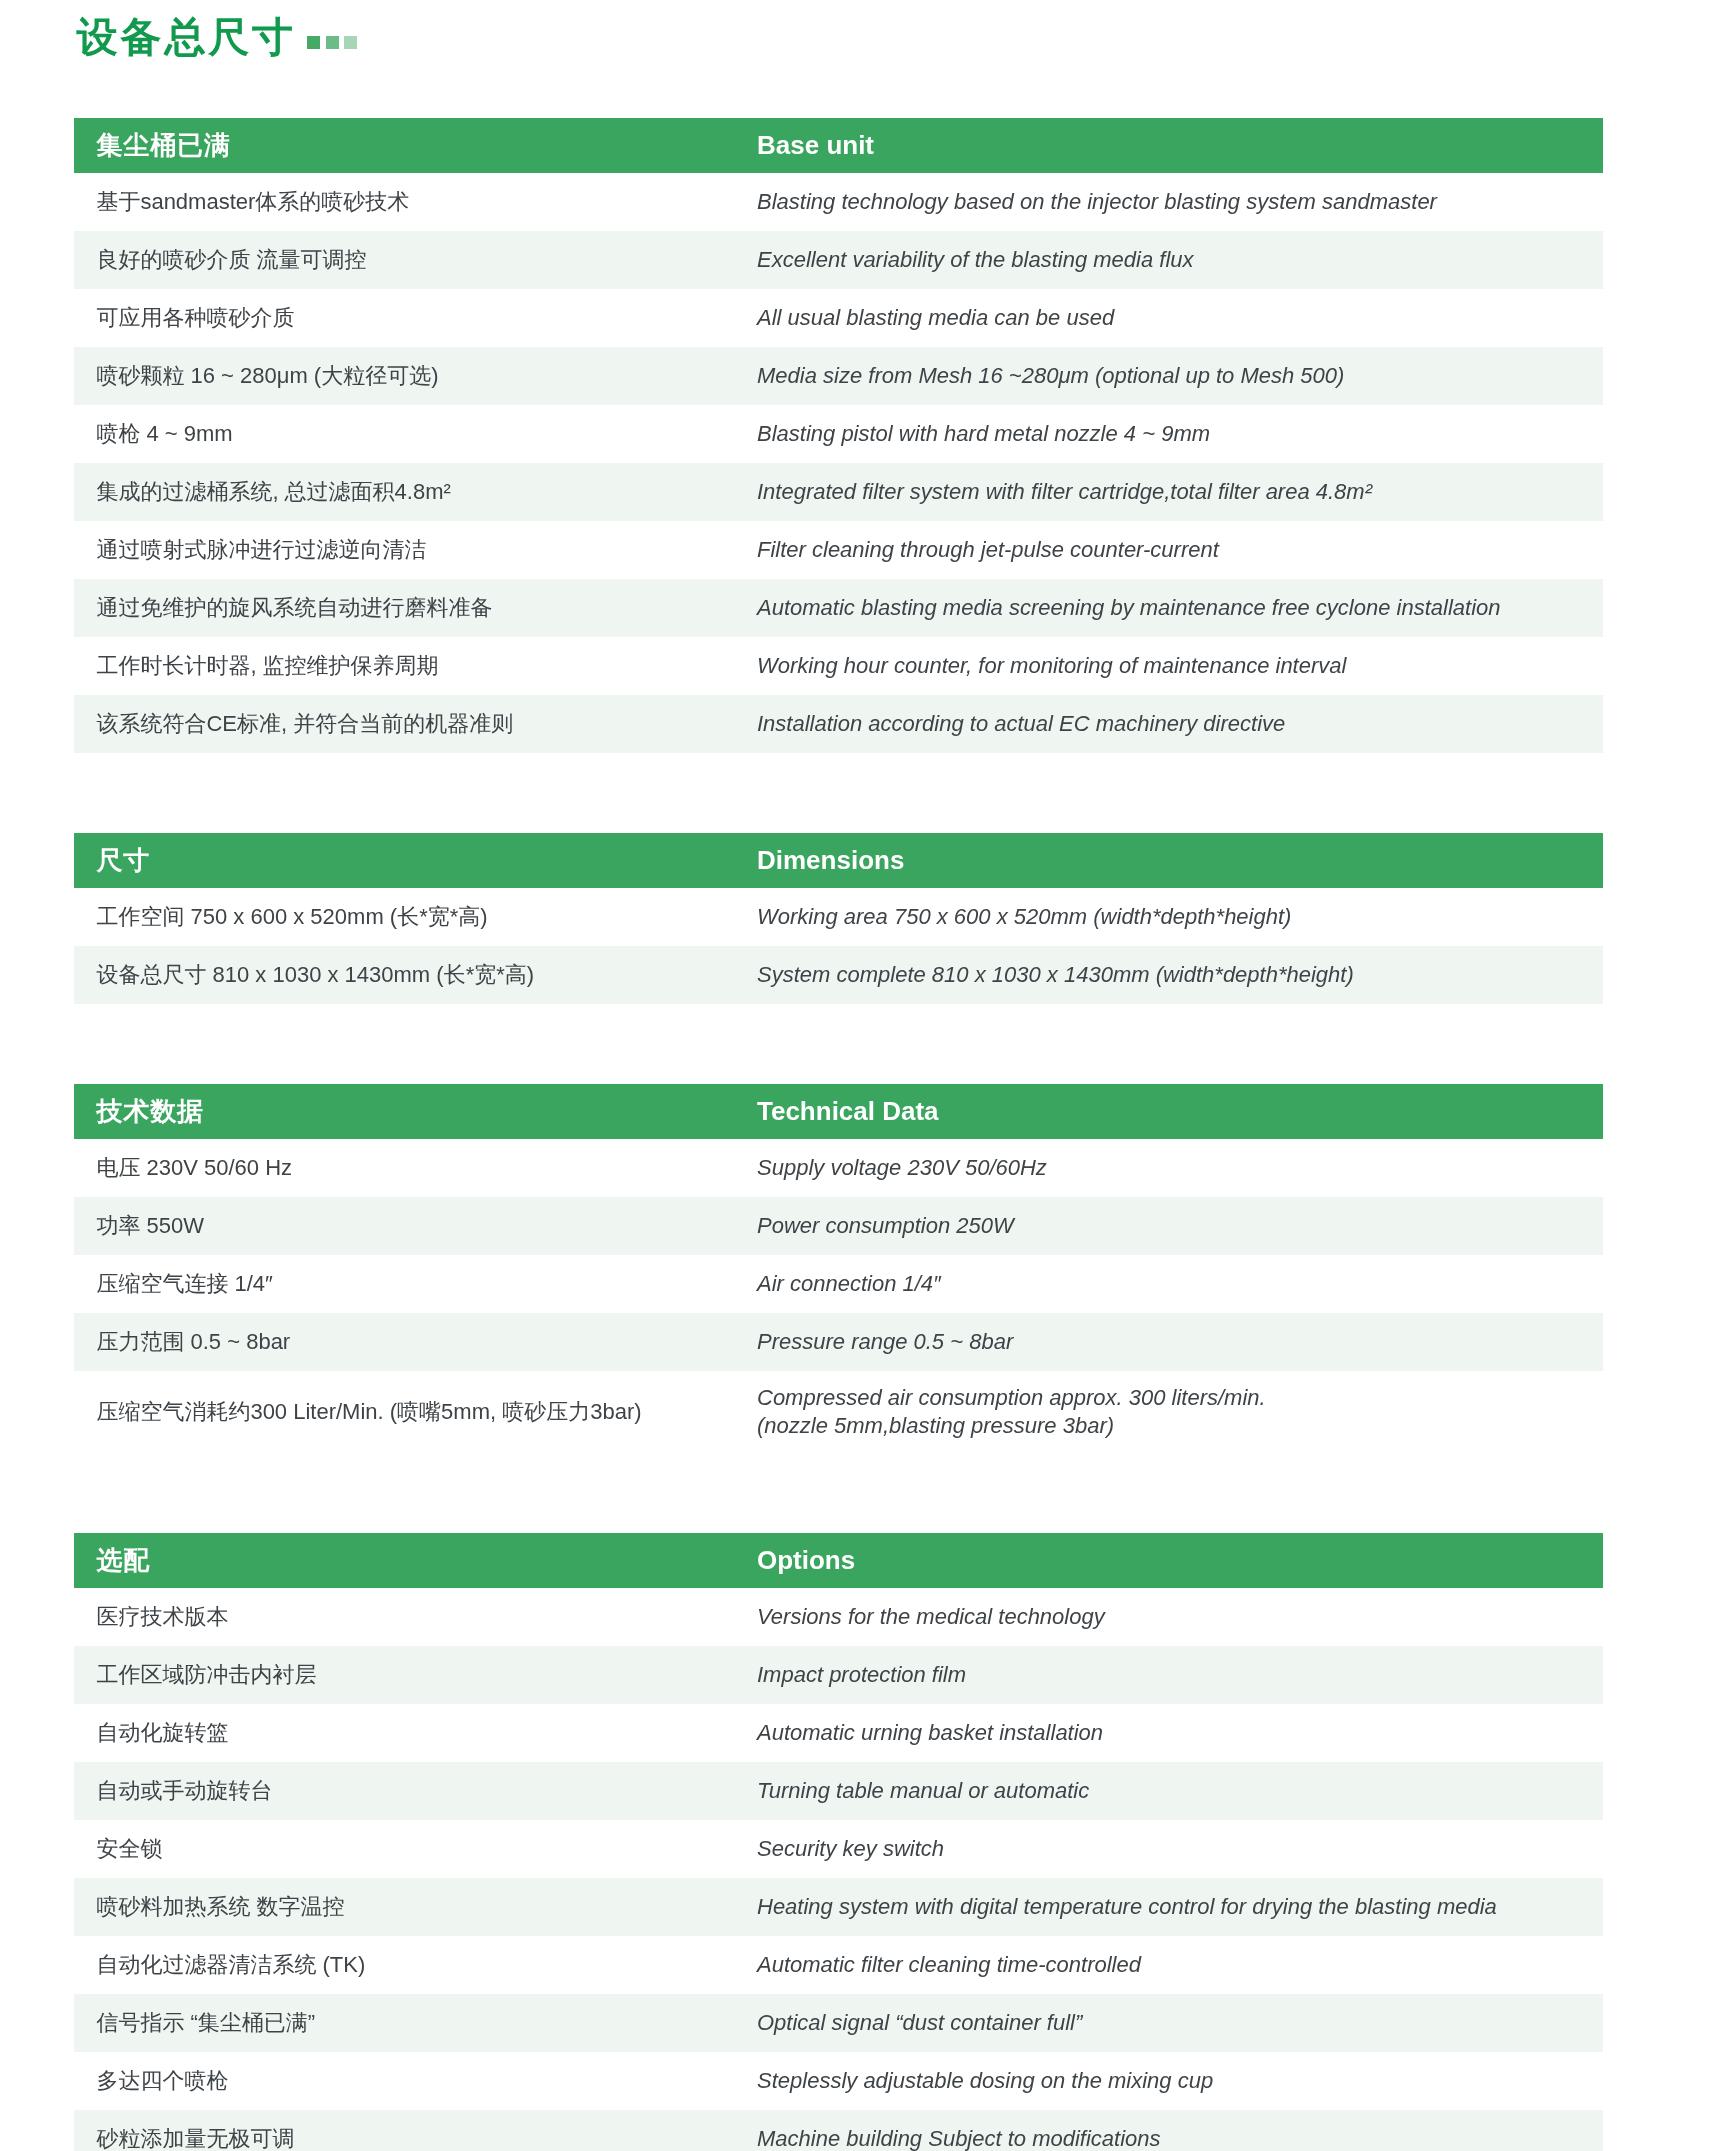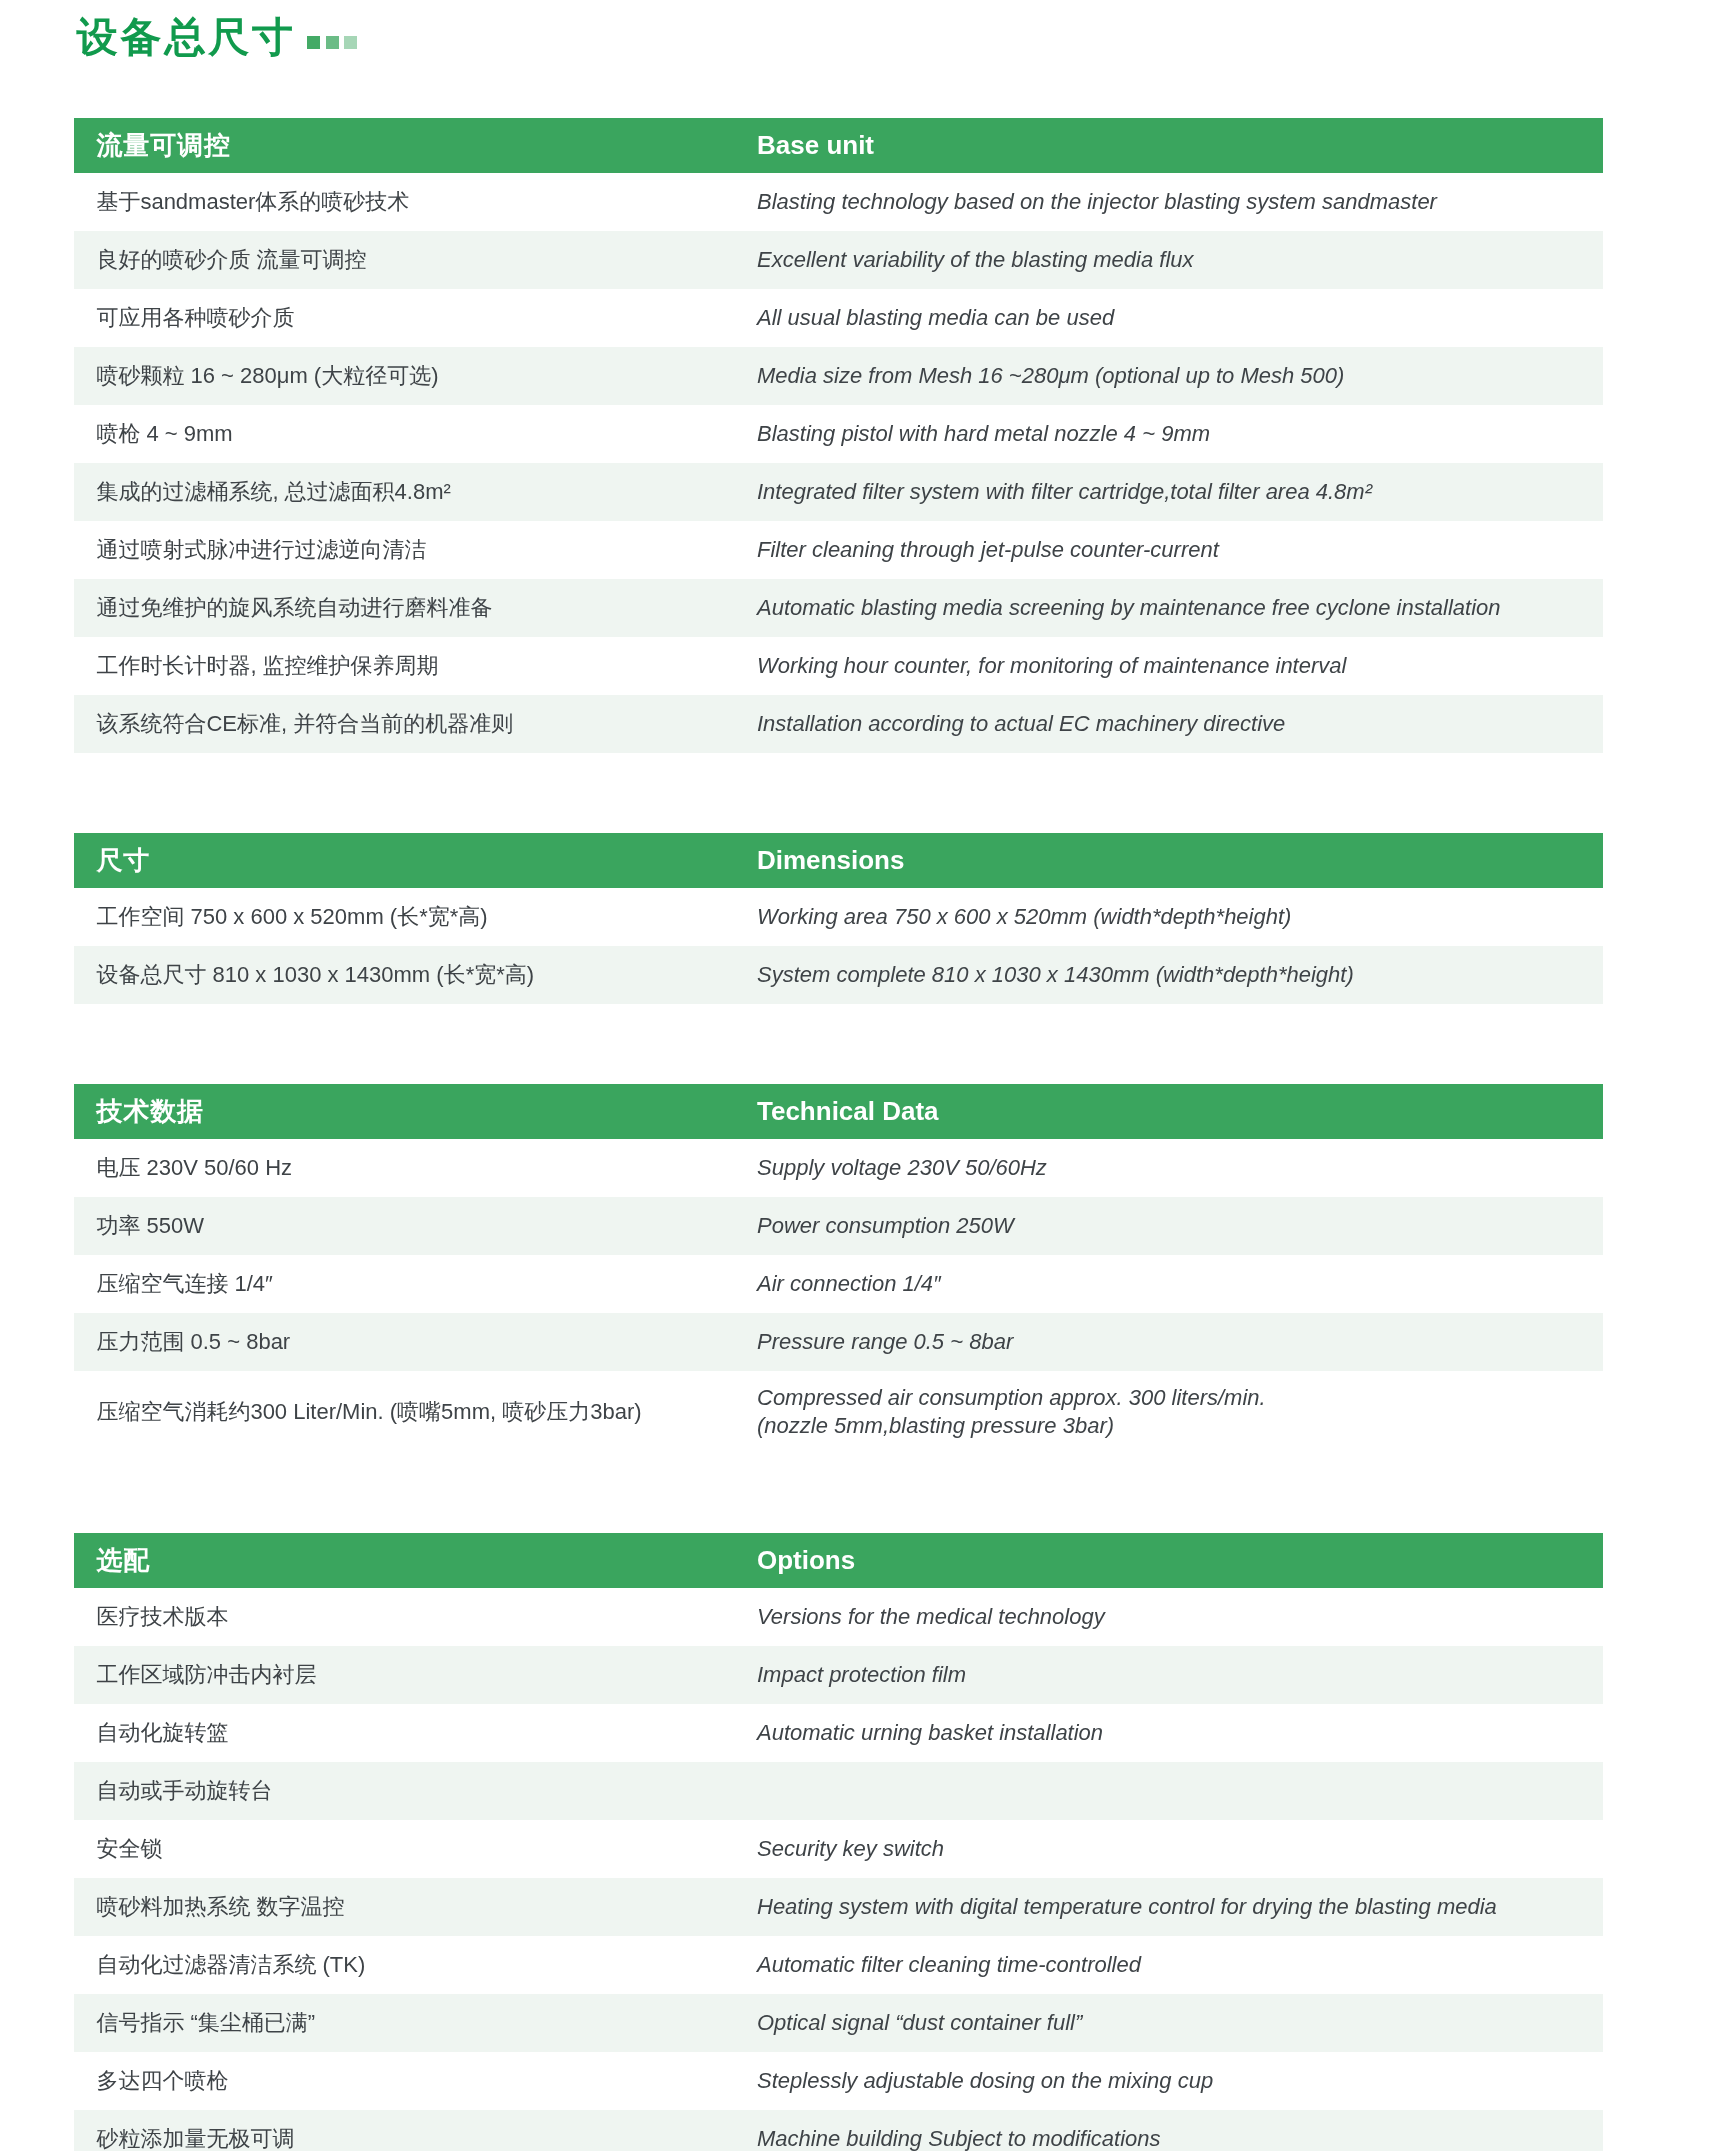--- a/index.html
+++ b/index.html
@@ -91,21 +91,21 @@
     <span class="title-dots">
       <span class="sq sq1"></span>
       <span class="sq sq2"></span>
       <span class="sq sq3"></span>
     </span>
   </div>
 
   <div id="sections-root">
   <section class="spec-table">
     <div class="thead">
-      <div class="th zh">流量可调控</div>
+      <div class="th zh">集尘桶已满</div>
       <div class="th en">Base unit</div>
     </div>
     <div class="tbody">
   <div class="tr">
     <div class="td zh">基于sandmaster体系的喷砂技术</div>
     <div class="td en">Blasting technology based on the injector blasting system sandmaster</div>
   </div>
 
   <div class="tr">
     <div class="td zh">良好的喷砂介质 流量可调控</div>
@@ -222,20 +222,21 @@
     <div class="td en">Impact protection film</div>
   </div>
 
   <div class="tr">
     <div class="td zh">自动化旋转篮</div>
     <div class="td en">Automatic urning basket installation</div>
   </div>
 
   <div class="tr">
     <div class="td zh">自动或手动旋转台</div>
+    <div class="td en">Turning table manual or automatic</div>
   </div>
 
   <div class="tr">
     <div class="td zh">安全锁</div>
     <div class="td en">Security key switch</div>
   </div>
 
   <div class="tr">
     <div class="td zh">喷砂料加热系统 数字温控</div>
     <div class="td en">Heating system with digital temperature control for drying the blasting media</div>

